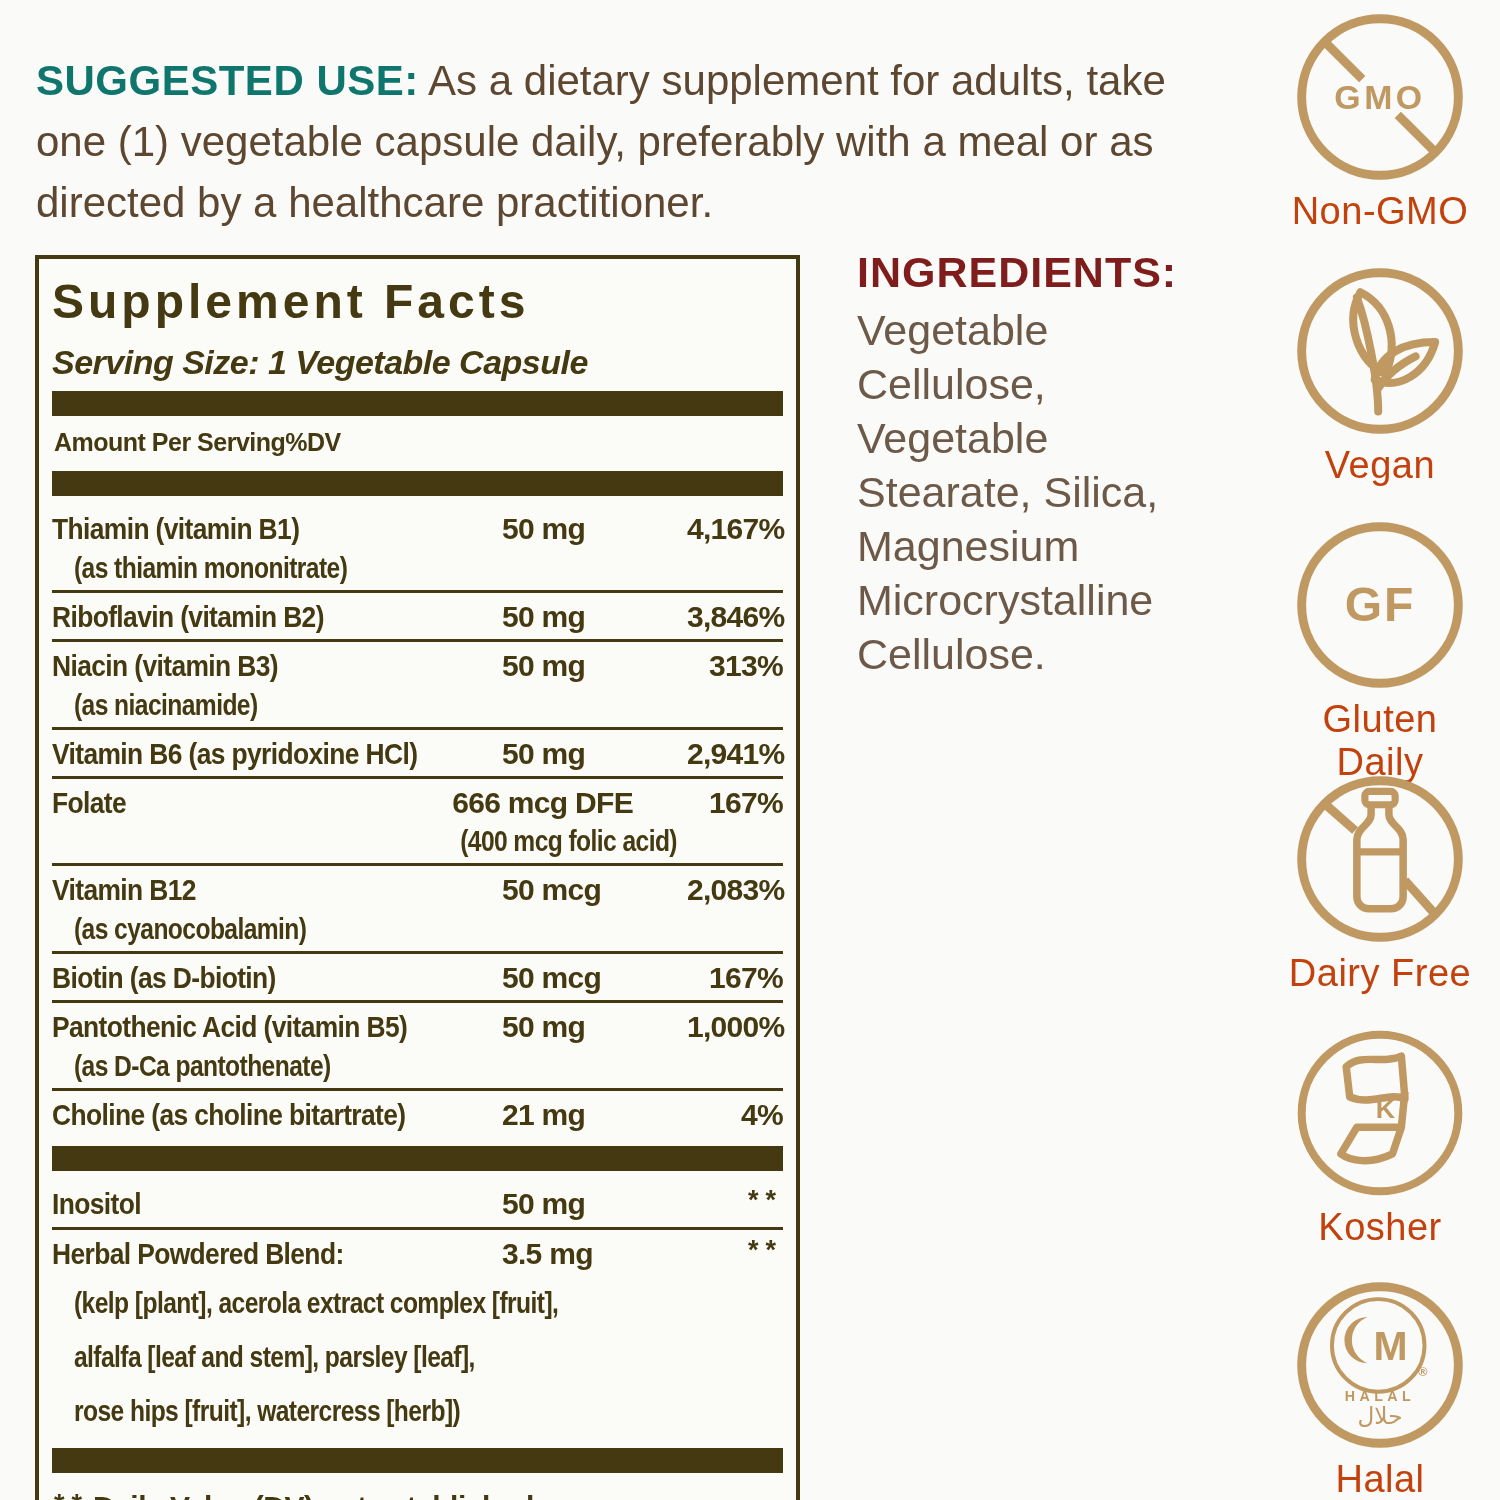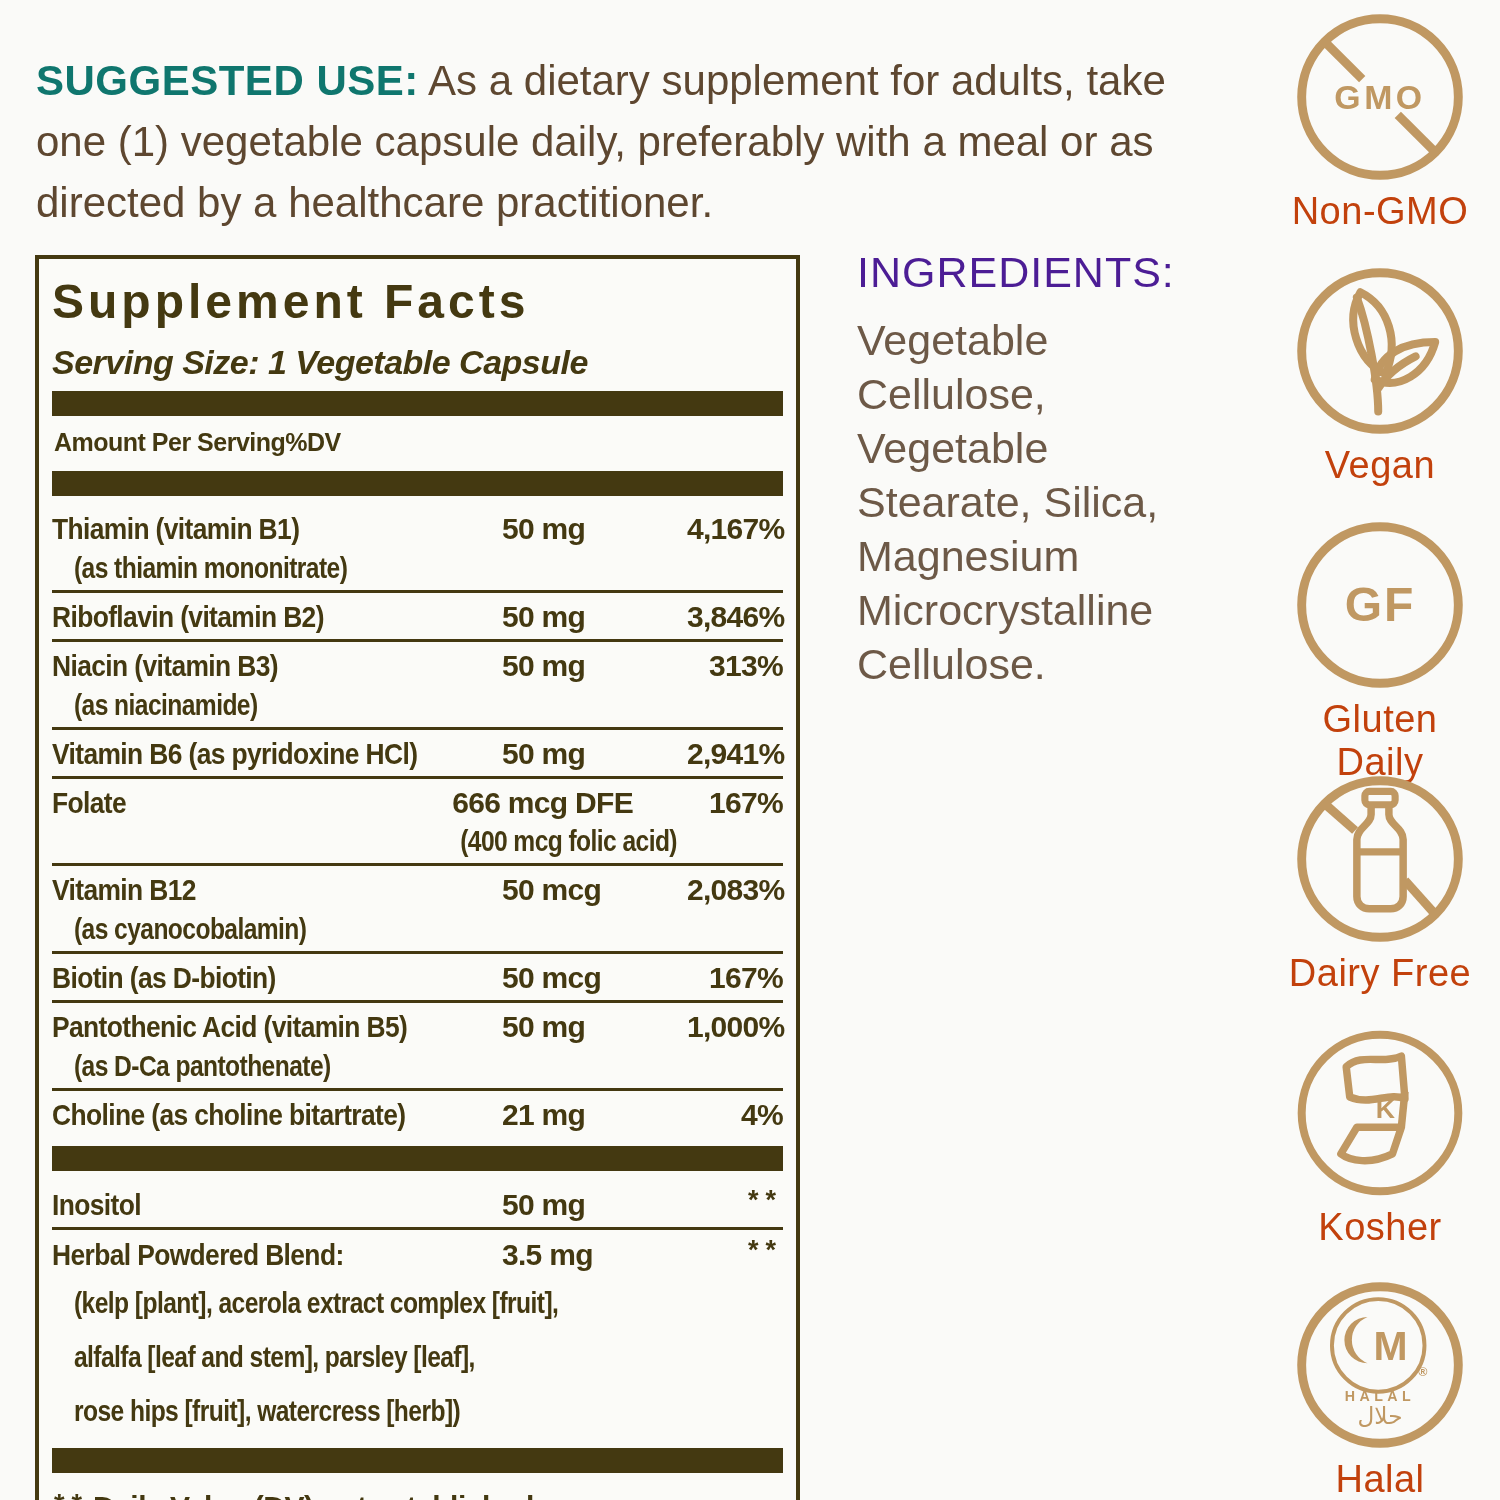--- a/index.html
+++ b/index.html
@@ -24,42 +24,42 @@
     font-size:48px;font-weight:bold;letter-spacing:4px;line-height:70px;
     white-space:nowrap;
   }
   .serving{font-size:34px;font-weight:bold;margin-top:6px;letter-spacing:-.5px;font-style:italic;}
   .bar{height:25px;background:#443911;margin:9px 0;}
   .hdr{display:flex;justify-content:flex-start;font-weight:bold;
     font-size:25px;padding:3px 2px 5px;letter-spacing:-.5px;}
   .row{border-top:3px solid #443911;padding:7px 0 5px;font-weight:bold;
     font-size:30px;letter-spacing:-.7px;line-height:34px;}
   .row.first{border-top:none;}
-  .row-main{display:flex;align-items:flex-end;}
+  .row-main{display:flex;align-items:flex-start;}
   .rname{flex:none;width:450px;white-space:nowrap;transform:scaleX(.88);
     transform-origin:left center;}
   .ramt{flex:none;width:185px;white-space:nowrap;}
   .rdv{flex:1;text-align:right;white-space:nowrap;}
   .rsub{margin:5px 0 0 22px;white-space:nowrap;transform:scaleX(.82);
     transform-origin:left center;}
   .row-folate .rname{width:260px;}
   .row-folate .ramt{width:auto;margin-left:auto;}
   .row-folate .rdv{flex:none;width:150px;}
   .row-folate .rsub{transform-origin:right center;text-align:right;
     margin:4px 106px 0 0;}
   .rsub-herbal{line-height:46px;margin-top:8px;}
   .stars{letter-spacing:7px;position:relative;top:-5px;font-size:27px;}
   .footnote{padding:8px 2px 2px;font-weight:bold;font-size:30px;letter-spacing:-.5px;}
   .footnote .stars{top:-4px;margin-right:4px;}
   
   .ingredients{
     position:absolute;left:857px;top:245px;width:420px;
     font-size:43px;line-height:54px;color:#6d5947;
   }
-  .ing-h{font-weight:normal;color:#4c1d95;letter-spacing:1px;margin-bottom:14px;}
+  .ing-h{font-weight:bold;color:#7f1d1d;letter-spacing:1px;margin-bottom:4px;}
   
   .badge{position:absolute;left:1282px;width:196px;text-align:center;}
   .badge svg{display:block;margin:0 auto;}
   .badge-label{font-size:38px;color:#c2410c;margin-top:4px;letter-spacing:.5px;}
   .b1{top:8px;} .b2{top:262px;} .b3{top:516px;} .b4{top:770px;}
   .b5{top:1024px;} .b6{top:1276px;}
   .gold-stroke{stroke:#c09862;fill:none;}
   .gold-fill{fill:#c09862;}
   .icon-letter{font-family:"Liberation Sans",sans-serif;font-weight:bold;fill:#c09862;}
   .arabic{font-family:"DejaVu Sans",sans-serif;fill:#c09862;}

